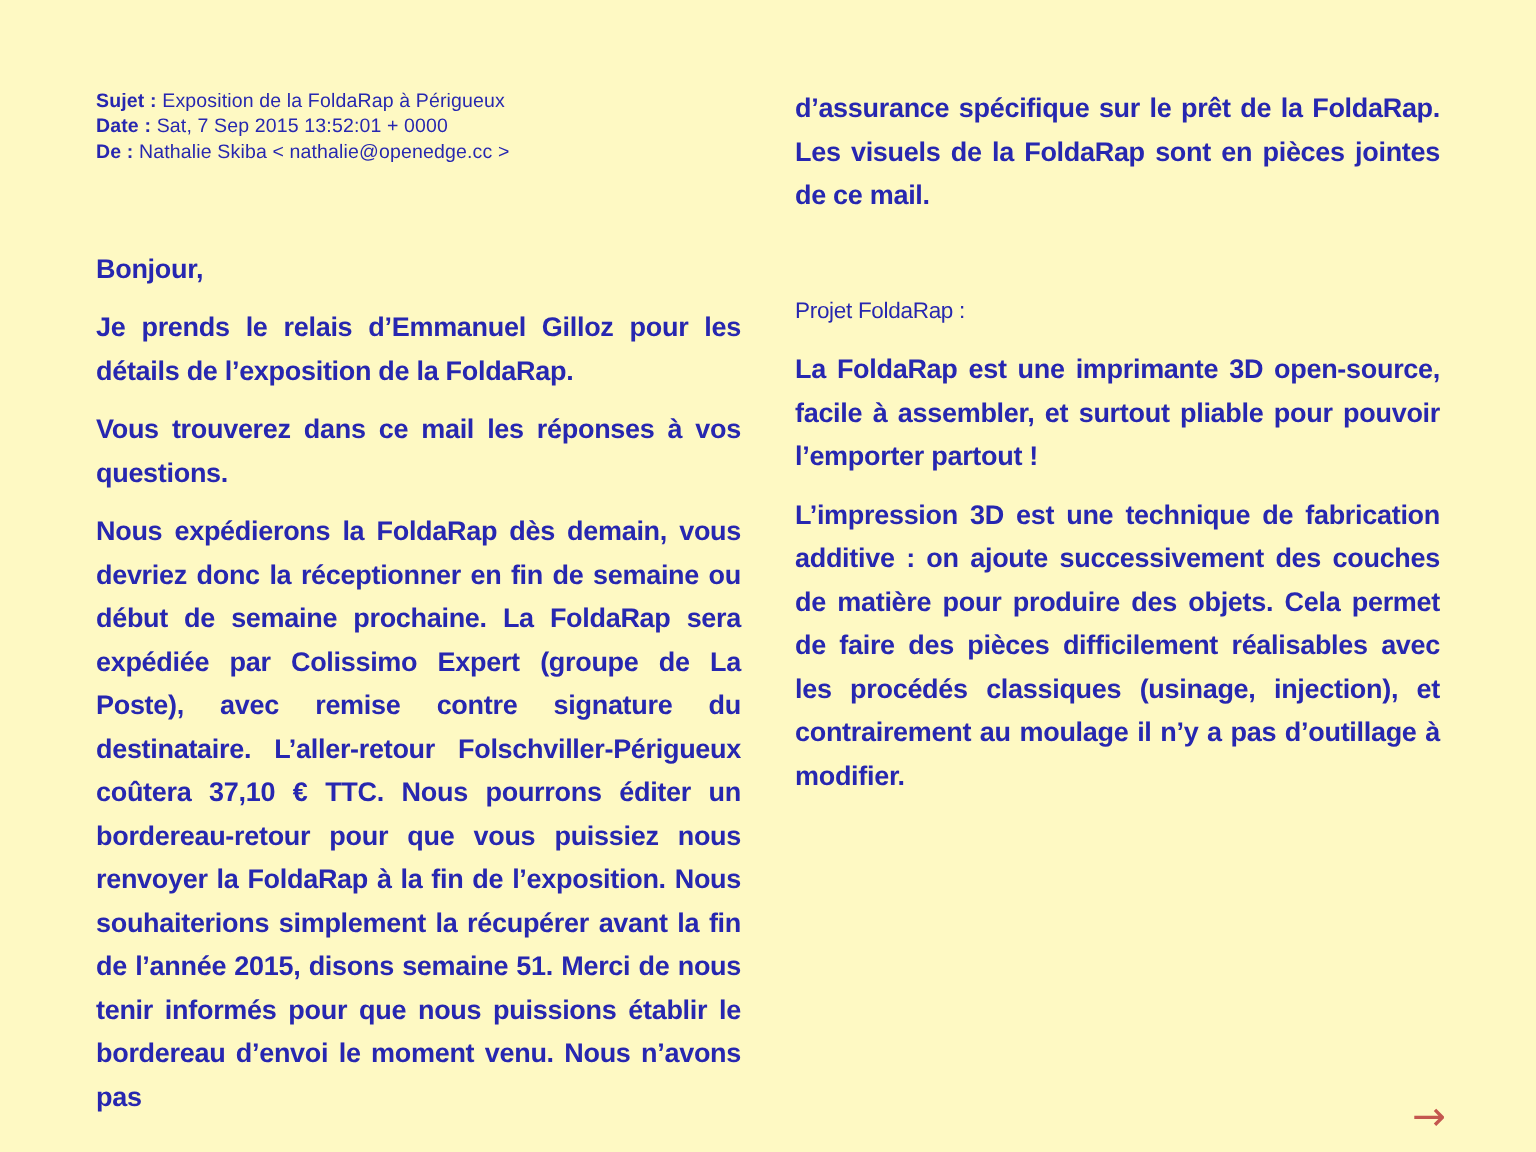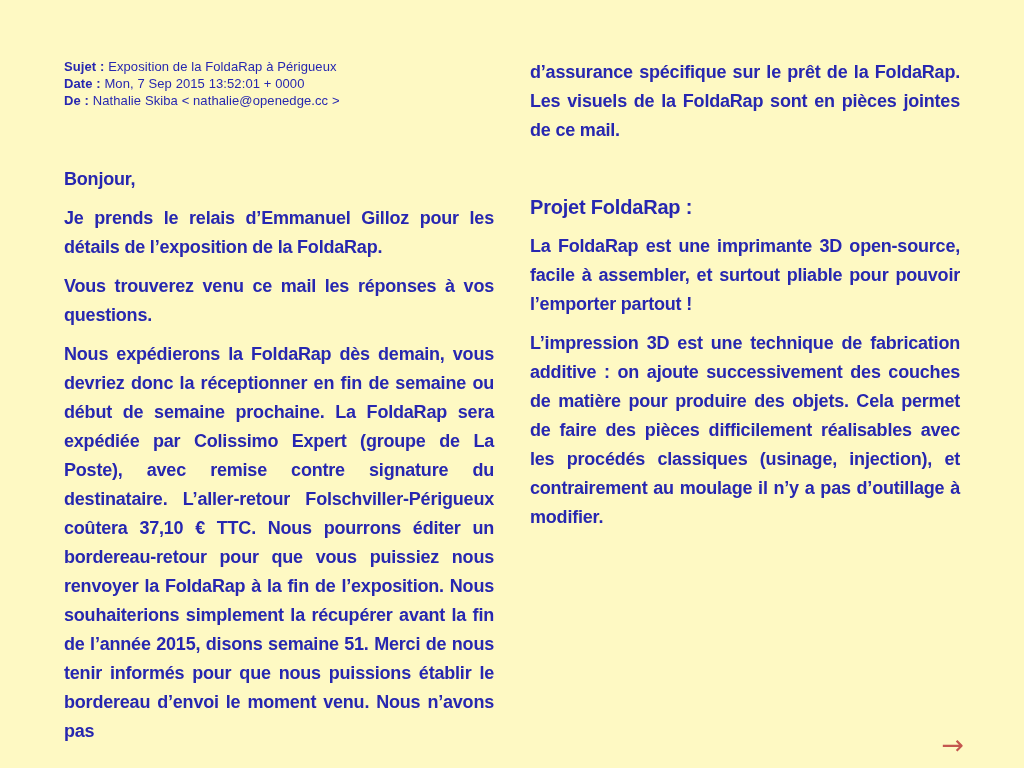--- a/index.html
+++ b/index.html
@@ -34,23 +34,23 @@
     font-size: 18px;
     line-height: 29px;
     font-weight: bold;
     text-align: justify;
     letter-spacing: -0.2px;
     margin-bottom: 10px;
   }
   .para.continues { text-align-last: justify; }
 
   .section-heading {
-    font-size: 20px;
+    font-size: 15px;
     line-height: 29px;
-    font-weight: bold;
+    font-weight: normal;
     letter-spacing: -0.2px;
     margin-top: 48px;
     margin-bottom: 10px;
   }
 
   .next-arrow {
     position: absolute;
     right: 60px;
     bottom: 10px;
     font-family: "DejaVu Sans", sans-serif;
@@ -68,31 +68,31 @@
 
   <div class="column">
 
     <div class="email-header">
       <div class="hline">
         <span class="hlabel">Sujet :</span>
         <span class="hvalue">Exposition de la FoldaRap à Périgueux</span>
       </div>
       <div class="hline">
         <span class="hlabel">Date :</span>
-        <span class="hvalue">Mon, 7 Sep 2015 13:52:01 + 0000</span>
+        <span class="hvalue">Sat, 7 Sep 2015 13:52:01 + 0000</span>
       </div>
       <div class="hline">
         <span class="hlabel">De :</span>
         <span class="hvalue">Nathalie Skiba &lt; nathalie@openedge.cc &gt;</span>
       </div>
     </div>
 
     <p class="para">Bonjour,</p>
     <p class="para">Je prends le relais d’Emmanuel Gilloz pour les détails de l’exposition de la FoldaRap.</p>
-    <p class="para">Vous trouverez venu ce mail les réponses à vos questions.</p>
+    <p class="para">Vous trouverez dans ce mail les réponses à vos questions.</p>
     <p class="para continues">Nous expédierons la FoldaRap dès demain, vous devriez donc la réceptionner en fin de semaine ou début de semaine prochaine. La FoldaRap sera expédiée par Colissimo Expert (groupe de La Poste), avec remise contre signature du destinataire. L’aller-retour Folschviller-Périgueux coûtera 37,10 € TTC. Nous pourrons éditer un bordereau-retour pour que vous puissiez nous renvoyer la FoldaRap à la fin de l’exposition. Nous souhaiterions simplement la récupérer avant la fin de l’année 2015, disons semaine 51. Merci de nous tenir informés pour que nous puissions établir le bordereau d’envoi le moment venu. Nous n’avons pas</p>
 
   </div>
 
   <div class="column">
 
     <p class="para">d’assurance spécifique sur le prêt de la FoldaRap. Les visuels de la FoldaRap sont en pièces jointes de ce mail.</p>
 
     <h2 class="section-heading">Projet FoldaRap :</h2>
 

